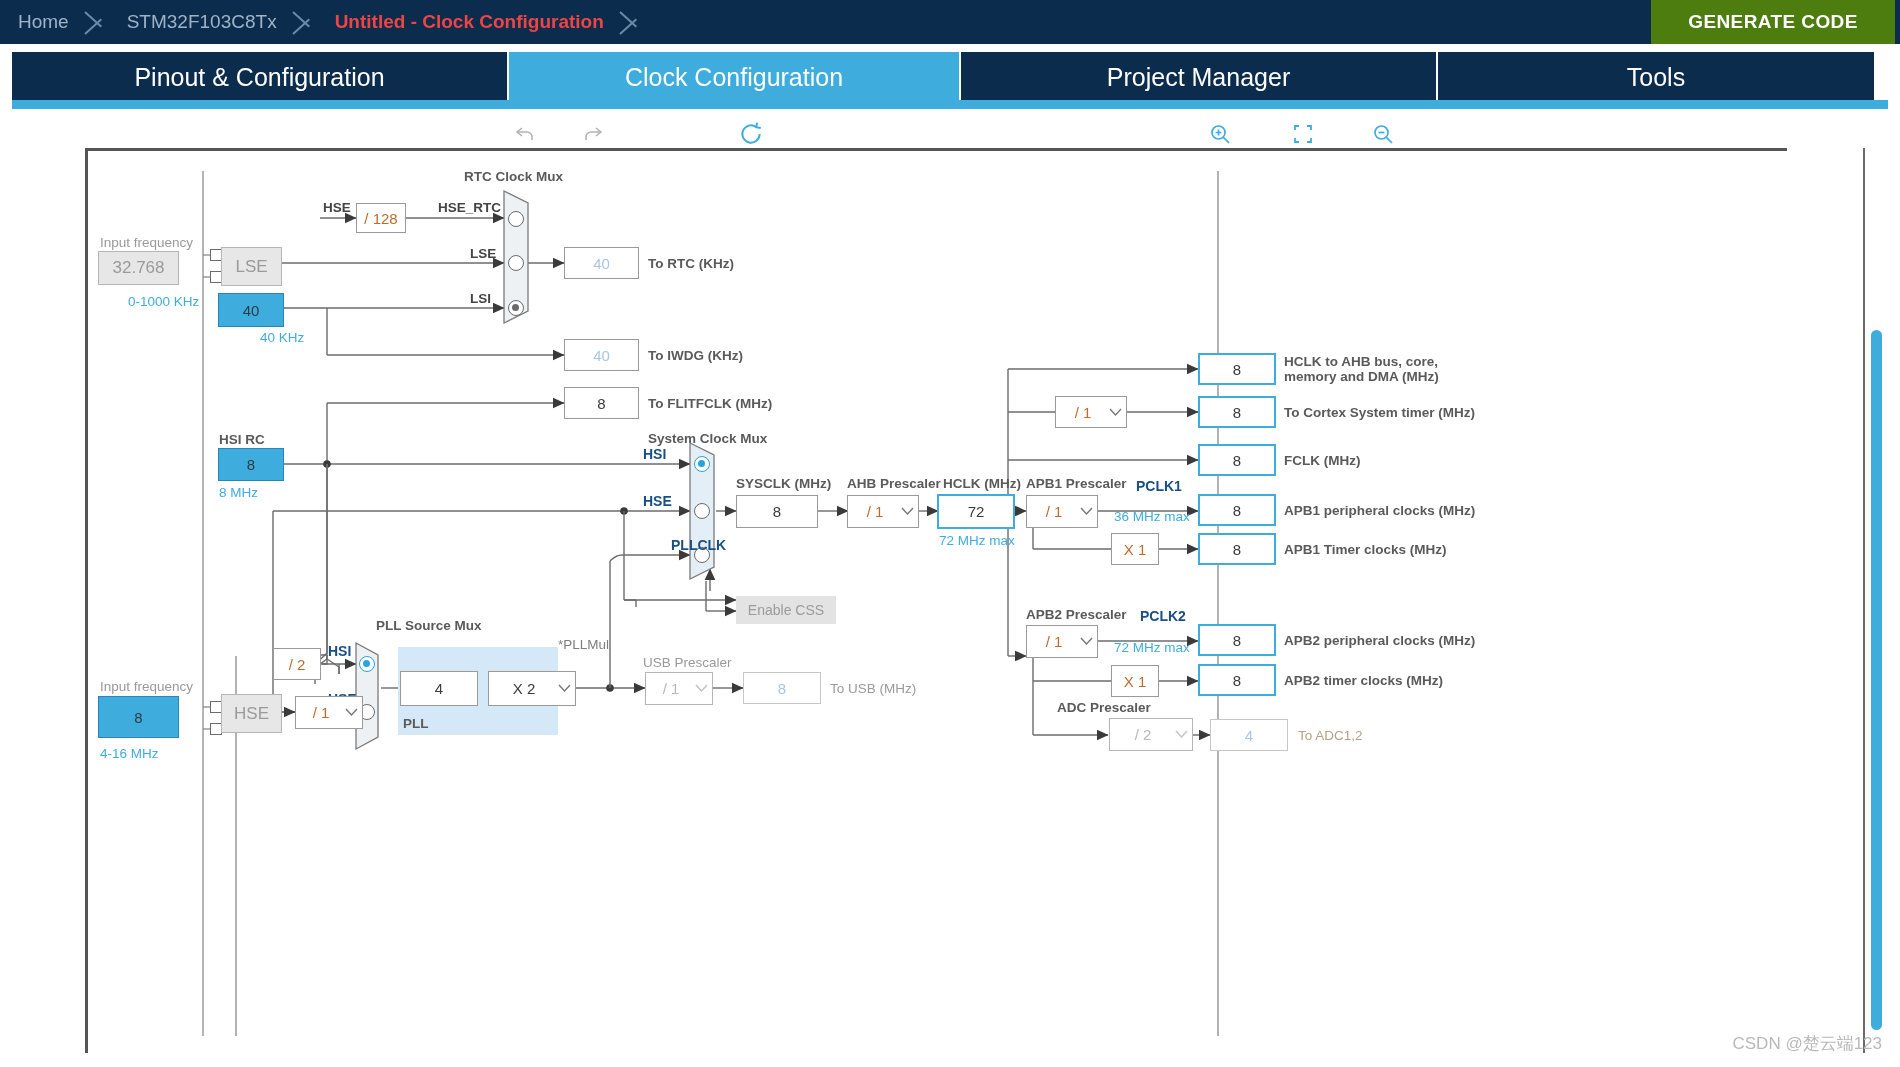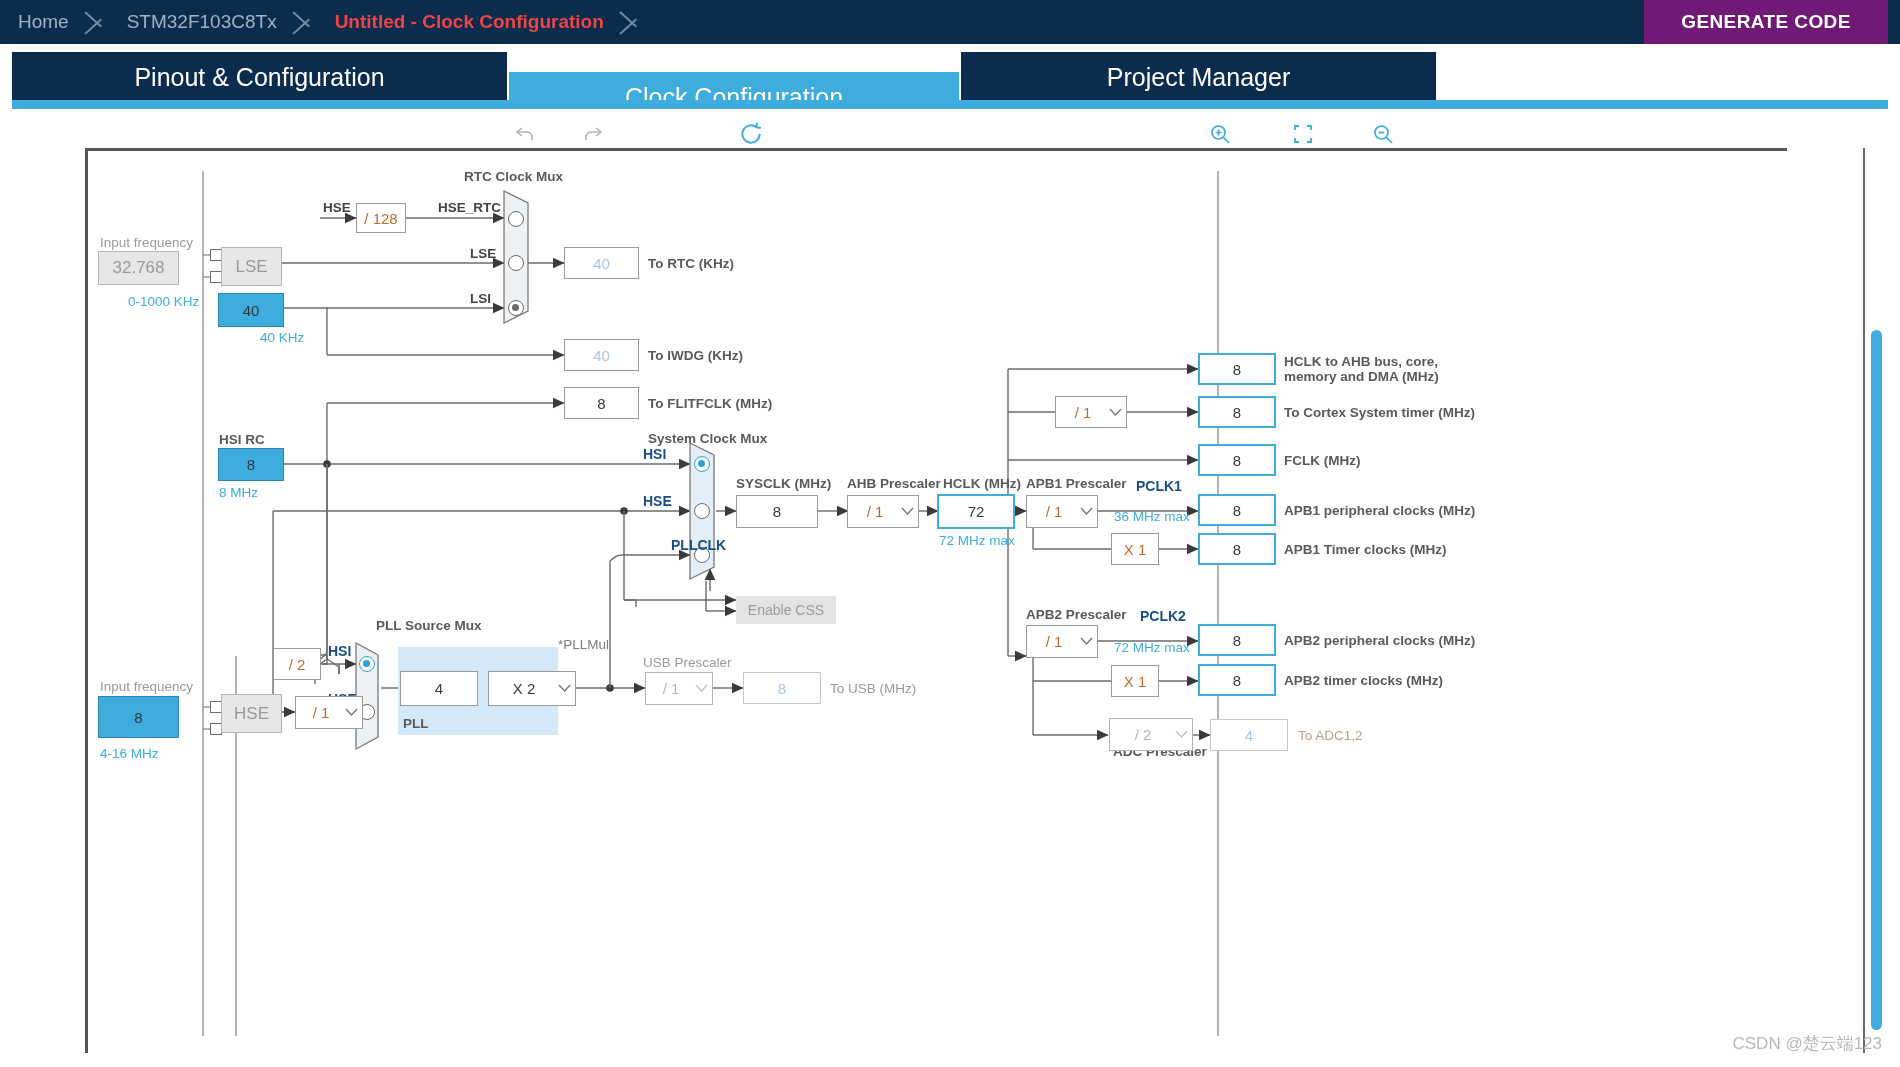--- a/index.html
+++ b/index.html
@@ -27,22 +27,22 @@
     width: 26px; height: 44px; position: relative; margin-left: 14px;
   }
   .crumb-arrow::before, .crumb-arrow::after {
     content: ""; position: absolute; left: 2px; width: 22px; height: 2px;
     background: #6d8aa6;
   }
   .crumb-arrow::before { top: 11px; transform: rotate(42deg); transform-origin: left center; }
   .crumb-arrow::after  { top: 33px; transform: rotate(-42deg); transform-origin: left center; }
 
   #generate-code-btn {
-    position: absolute; right: 12px; top: 0px; width: 244px; height: 44px;
-    background: #701a75; color: #ffffff; border: none;
+    position: absolute; right: 5px; top: 0px; width: 244px; height: 44px;
+    background: #4d7c0f; color: #ffffff; border: none;
     font-family: "Liberation Sans", sans-serif;
     font-size: 19px; font-weight: bold; letter-spacing: .4px;
     cursor: pointer;
   }
 
   
   #tab-bar {
     position: absolute; left: 0; top: 52px; width: 1900px; height: 48px;
     display: flex; background: #ffffff;
   }
@@ -50,21 +50,21 @@
     position: absolute; left: 12px; top: 100px; width: 1876px; height: 9px;
     background: #3eadde;
   }
   .tab {
     height: 50px; display: flex; align-items: center; justify-content: center;
     color: #ffffff; font-size: 25px; background: #0b2c4d; cursor: pointer;
     border-right: 2px solid #ffffff;
   }
   .tab.selected { background: #3eadde; }
   #tab0 { margin-left: 12px; width: 497px; }
-  #tab1 { width: 452px; margin-top: 20px; }
+  #tab1 { width: 452px; }
   #tab2 { width: 477px; }
   #tab3 { width: 436px; border-right: none; }
 
   
   #toolbar {
     position: absolute; left: 0; top: 109px; width: 1900px; height: 48px;
     background: #ffffff;
   }
   .tb-icon {
     position: absolute; top: 6px; width: 40px; height: 38px;
@@ -193,20 +193,23 @@
 
 <div id="tab-bar">
   <div class="tab" id="tab0">
     <span>Pinout &amp; Configuration</span>
   </div>
   <div class="tab selected" id="tab1">
     <span>Clock Configuration</span>
   </div>
   <div class="tab" id="tab2">
     <span>Project Manager</span>
+  </div>
+  <div class="tab" id="tab3">
+    <span>Tools</span>
   </div>
 </div>
 <div id="tab-strip-under"></div>
 
 <div id="toolbar">
   <div class="tb-icon" style="left:505px;">
     <svg width="24" height="24" viewBox="0 0 24 24" fill="none" stroke="#b3b3b3" stroke-width="1.6">
       <path d="M9 6 L4 10 L9 14"></path>
         <path d="M4 10 H14 a5 5 0 0 1 5 5 V18"></path>
     </svg>
@@ -487,21 +490,21 @@
     </span>
   </div>
   <div class="lbl sigblue" style="left:1052px; top:458px;">PCLK2</div>
   <div class="lbl blue" style="left:1026px; top:489px;">72 MHz max</div>
   <div class="box divider" style="left:1023px; top:514px; width:48px; height:32px;">X 1</div>
   <div class="box hl" style="left:1110px; top:473px; width:78px; height:32px;">8</div>
   <div class="lbl" style="left:1196px; top:482px;">APB2 peripheral clocks (MHz)</div>
   <div class="box hl" style="left:1110px; top:513px; width:78px; height:32px;">8</div>
   <div class="lbl" style="left:1196px; top:522px;">APB2 timer clocks (MHz)</div>
 
-  <div class="lbl" style="left:1025px; top:549px;margin-top:44px;">ADC Prescaler</div>
+  <div class="lbl" style="left:969px; top:549px;">ADC Prescaler</div>
   <div class="selectbox" style="left:1021px; top:567px; width:84px; height:33px; border-color:#b5b5b5;">
     <span class="sv dimv">/ 2</span>
     <span class="chev">
       <svg width="13" height="9" viewBox="0 0 13 9" fill="none" stroke="#c2c2c2" stroke-width="1.4">
         <path d="M1 1 L6.5 7 L12 1"></path>
           </svg>
     </span>
   </div>
   <div class="box readonly" style="left:1122px; top:568px; width:78px; height:32px; border-color:#c7c7c7;">4</div>
   <div class="lbl dim" style="left:1210px; top:577px; color:#b5a08c;">To ADC1,2</div>

